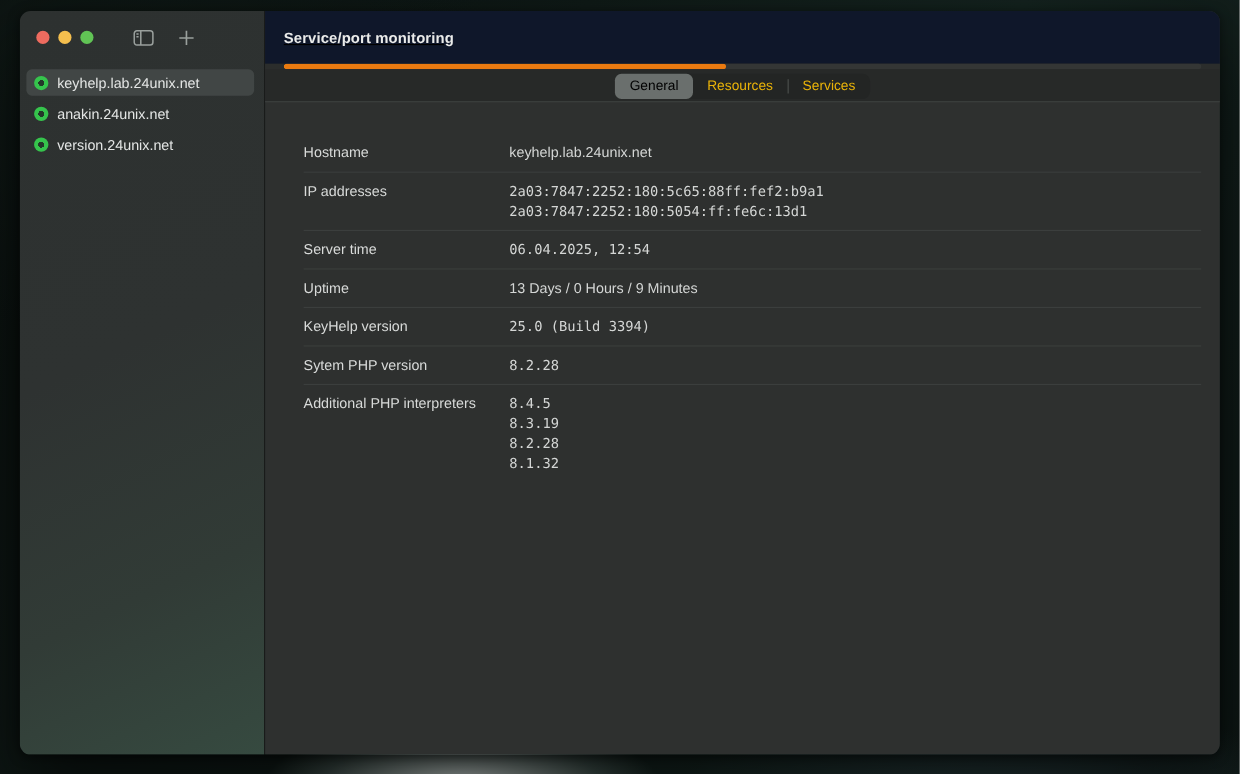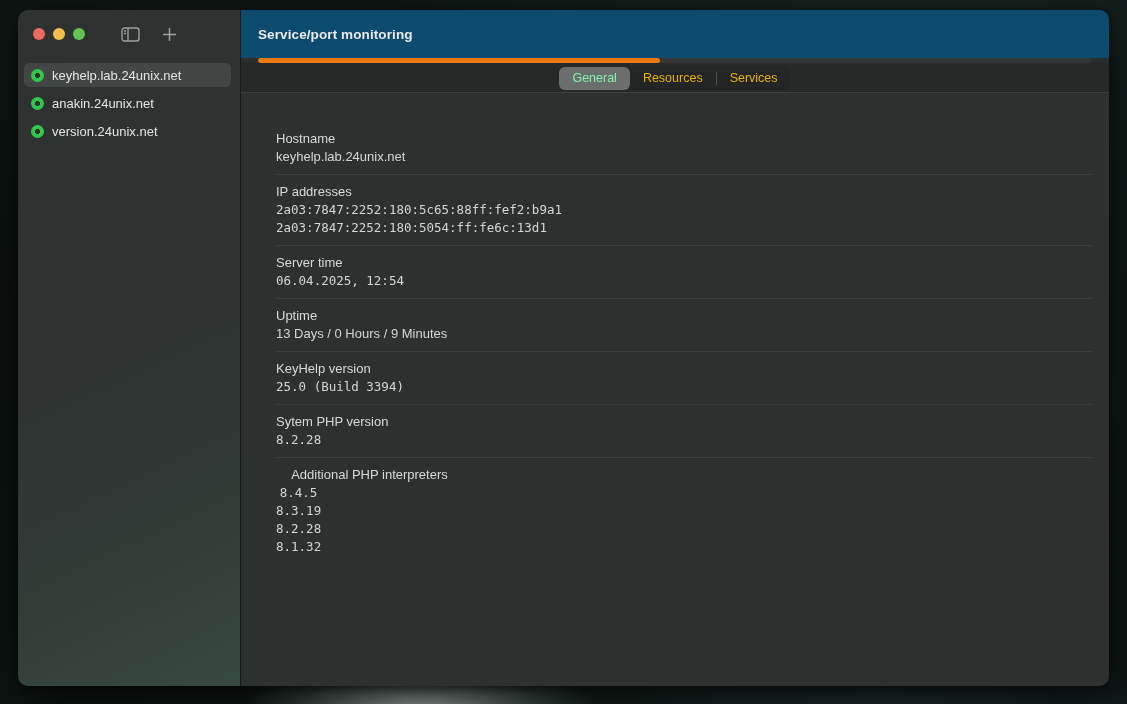--- a/index.html
+++ b/index.html
@@ -23,35 +23,35 @@
   .icon-toggle{margin-left:36px;}
   .icon-plus{margin-left:22px;}
   .server-list{list-style:none;margin:5px 9px 0 6px;padding:0;}
   .server-item{display:flex;align-items:center;height:24px;margin-bottom:4px;border-radius:5px;
     padding-left:7px;gap:8px;color:#e4e6e5;font-size:13px;cursor:default;}
   .server-item.selected{background:#414645;}
   .status-dot{width:13px;height:13px;border-radius:50%;flex-shrink:0;
     background:radial-gradient(circle,#24382a 0 2.7px,#35c44c 2.8px);}
   
   .main{flex:1;min-width:0;display:flex;flex-direction:column;background:#2e302f;}
-  .titlebar{height:48px;background:#0c4a6e;display:flex;align-items:center;padding-left:17px;}
+  .titlebar{height:48px;background:#0f172a;display:flex;align-items:center;padding-left:17px;text-decoration:underline;}
   .titlebar h1{margin:0;font-size:13.5px;font-weight:700;color:#eaebea;letter-spacing:.1px;}
   .progress-strip{height:5px;background:#2b2d2c;}
   .progress-track{margin:0 17px;height:5px;background:#343635;border-radius:2.5px;overflow:hidden;}
   .progress-fill{height:100%;background:#ea7a10;border-radius:2.5px;}
   .toolbar{height:29px;background:#272928;display:flex;justify-content:center;}
   .segmented{display:inline-flex;align-items:center;margin-top:4px;height:23px;
     background:#232524;border-radius:7px;}
   .segment{height:23px;line-height:23px;padding:0 13px;font-size:12.5px;color:#eab308;
     border-radius:6px;cursor:default;white-space:nowrap;}
-  .segment.selected{background:#6a6f6d;color:#86efac;}
+  .segment.selected{background:#6a6f6d;color:#000000;}
   .seg-divider{width:1px;height:13px;background:#4d514f;}
   .content{flex:1;border-top:1px solid #3e4140;padding:29px 17px 0 35px;overflow:hidden;}
-  .detail-row{display:flex;align-items:flex-start;padding:8px 0;border-bottom:1px solid #3b3e3d;flex-direction:column;}
-  .detail-row:last-child{border-bottom:none;text-align:center;}
+  .detail-row{display:flex;align-items:flex-start;padding:8px 0;border-bottom:1px solid #3b3e3d;}
+  .detail-row:last-child{border-bottom:none;}
   .detail-label{width:187px;flex-shrink:0;font-size:13px;line-height:18px;color:#d8dad9;}
   .detail-values{line-height:18px;color:#d4d6d5;}
   .detail-values.mono{font-family:"DejaVu Sans Mono",monospace;font-size:12.5px;}
   .detail-values.sans{font-size:13px;}
   svg{display:block;}
 </style>
 </head>
 <body>
 
 <div class="desktop">

